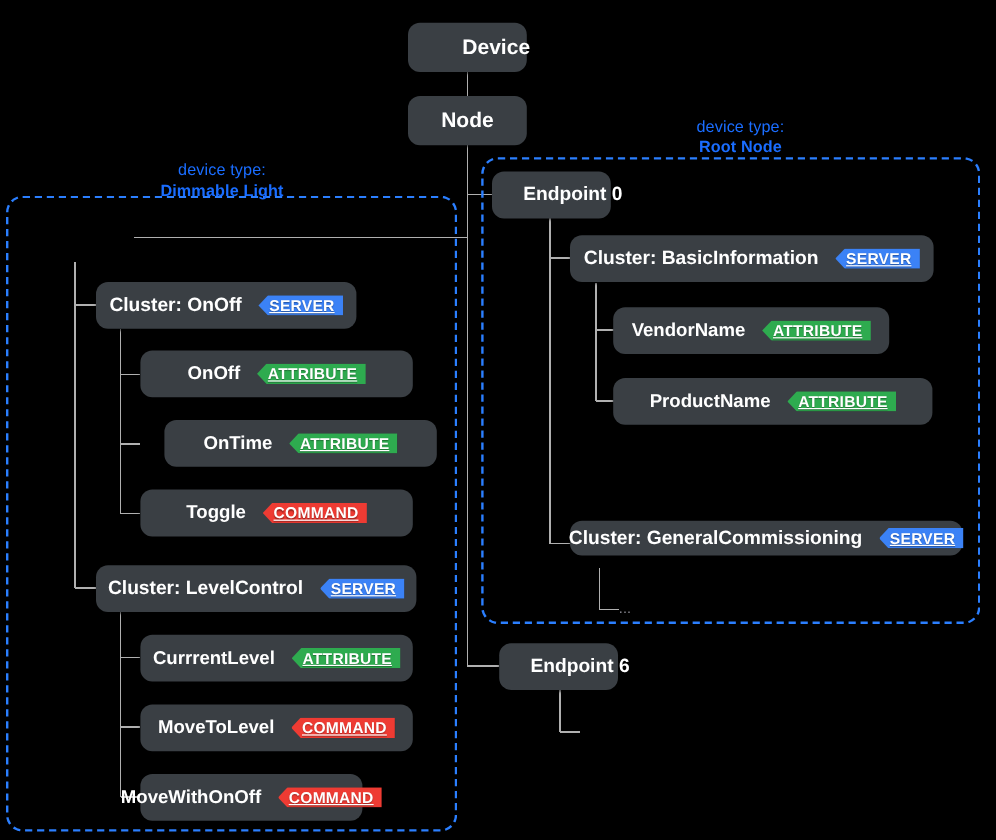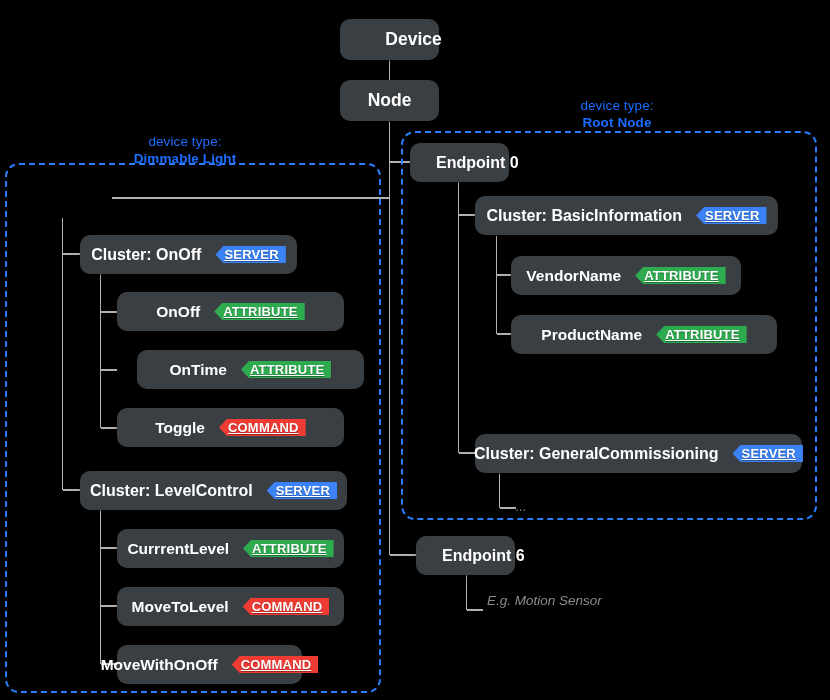--- a/index.html
+++ b/index.html
@@ -241,28 +241,27 @@
   <div class="node leaf" style="left:511px; top:256px; width:230px; height:39px;">
     <span class="label">VendorName</span>
     <span class="badge attribute">ATTRIBUTE</span>
   </div>
 
   <div class="node leaf" style="left:511px; top:315px; width:266px; height:39px;">
     <span class="label">ProductName</span>
     <span class="badge attribute">ATTRIBUTE</span>
   </div>
 
-  <div class="node cluster" style="left:475px; top:434px; width:327px; height:39px;justify-content:center;">
+  <div class="node cluster" style="left:475px; top:434px; width:327px; height:29px;justify-content:center;">
     <span class="label">Cluster: GeneralCommissioning</span>
     <span class="badge server">SERVER</span>
   </div>
 
   <div class="ellipsis" style="left:516px; top:503px;">...</div>
 
   <div class="node endpoint" style="left:416px; top:536px; width:99px; height:39px;">
     <span class="label">Endpoint 6</span>
   </div>
 
   <div class="annotation" style="left:487px; top:591px; width:260px;">
-    <span class="ann-line2">E.g. Motion Sensor</span>
   </div>
 
 </div>
 
 </body></html>

